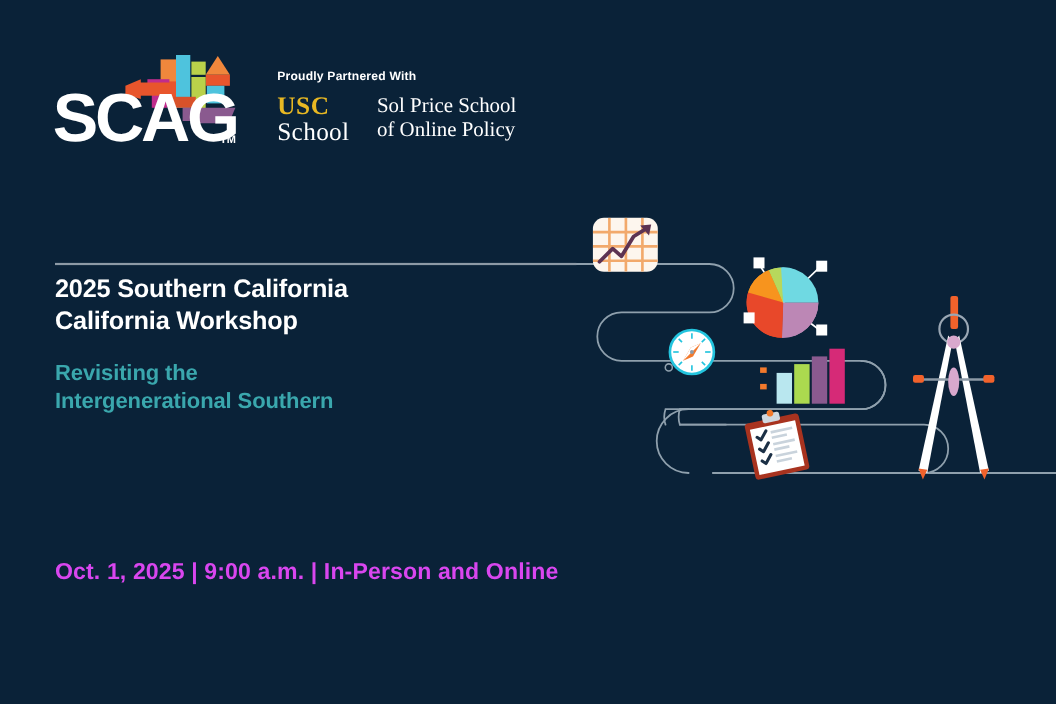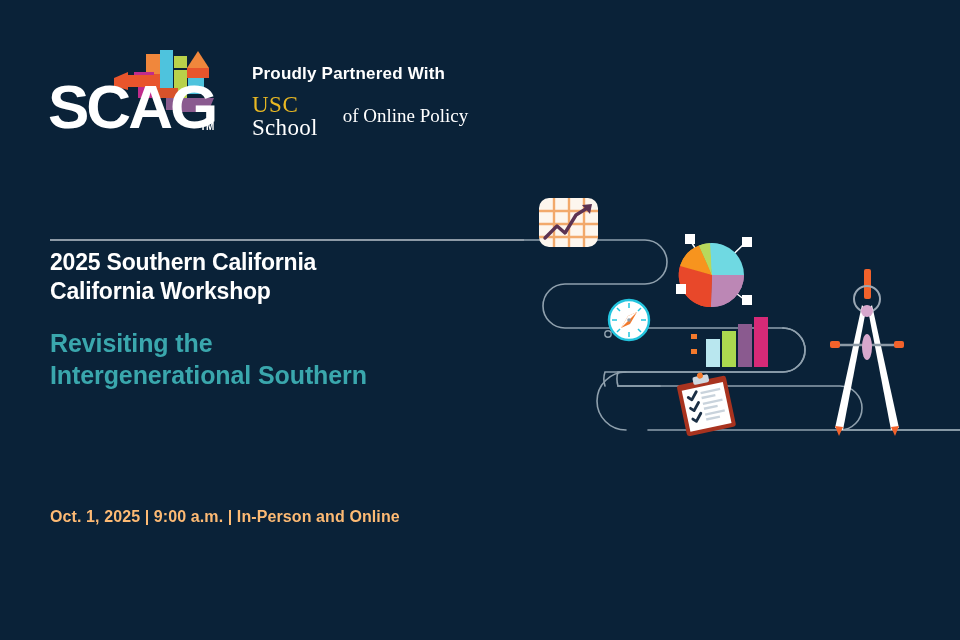--- a/index.html
+++ b/index.html
@@ -32,41 +32,41 @@
     left: 48px; top: 42px;
     width: 170px; height: 96px;
   }
   #partner-block {
     position: absolute;
     left: 252px; top: 64px;
     width: 200px; height: 72px;
   }
   #partner-tagline {
     color: #ffffff;
-    font-size: 17px;
+    font-size: 11px;
     font-weight: bold;
     letter-spacing: 0.2px;
     margin: 0 0 9px 0;
     white-space: nowrap;
     font-family: "Liberation Sans", sans-serif;
   }
   #partner-lockup {
     display: flex;
     align-items: center;
   }
   #usc-mark {
     font-family: "Liberation Serif", serif;
     line-height: 1.02;
     padding-right: 12px;
   }
   #usc-mark .usc-word {
     display: block;
     color: #e8b823;
     font-size: 23px;
-    font-weight: normal;
+    font-weight: bold;
     letter-spacing: 0.5px;
   }
   #usc-mark .price-word {
     display: block;
     color: #ffffff;
     font-size: 23px;
     letter-spacing: 0.3px;
   }
   #usc-divider {
     width: 1px;
@@ -99,32 +99,32 @@
     color: #ffffff;
     font-size: 23px;
     font-weight: bold;
     line-height: 1.24;
     letter-spacing: -0.2px;
     font-family: "Liberation Sans", sans-serif;
   }
   #event-subtitle {
     margin: 22px 0 0 0;
     color: #3aa7ad;
-    font-size: 25px;
+    font-size: 20px;
     font-weight: bold;
     line-height: 1.28;
     letter-spacing: -0.1px;
     font-family: "Liberation Sans", sans-serif;
   }
   #event-details {
     position: absolute;
     left: 50px; top: 508px;
     margin: 0;
-    color: #fdba74;
-    font-size: 16px;
+    color: #d946ef;
+    font-size: 21px;
     font-weight: bold;
     letter-spacing: 0.1px;
     white-space: nowrap;
     font-family: "Liberation Sans", sans-serif;
   }
 
   
   #illustration {
     position: absolute;
     left: 0; top: 0;
@@ -302,20 +302,21 @@
 
     <div id="partner-block">
       <p id="partner-tagline">Proudly Partnered With</p>
       <div id="partner-lockup">
         <div id="usc-mark">
           <span class="usc-word">USC</span>
           <span class="price-word">School</span>
         </div>
         <div id="usc-divider"></div>
         <div id="usc-school">
+          <div>Sol Price School</div>
           <div>of Online Policy</div>
         </div>
       </div>
     </div>
   </div>
 
   <div id="title-rule"></div>
 
   <div id="title-block">
     <h1 id="event-title">

